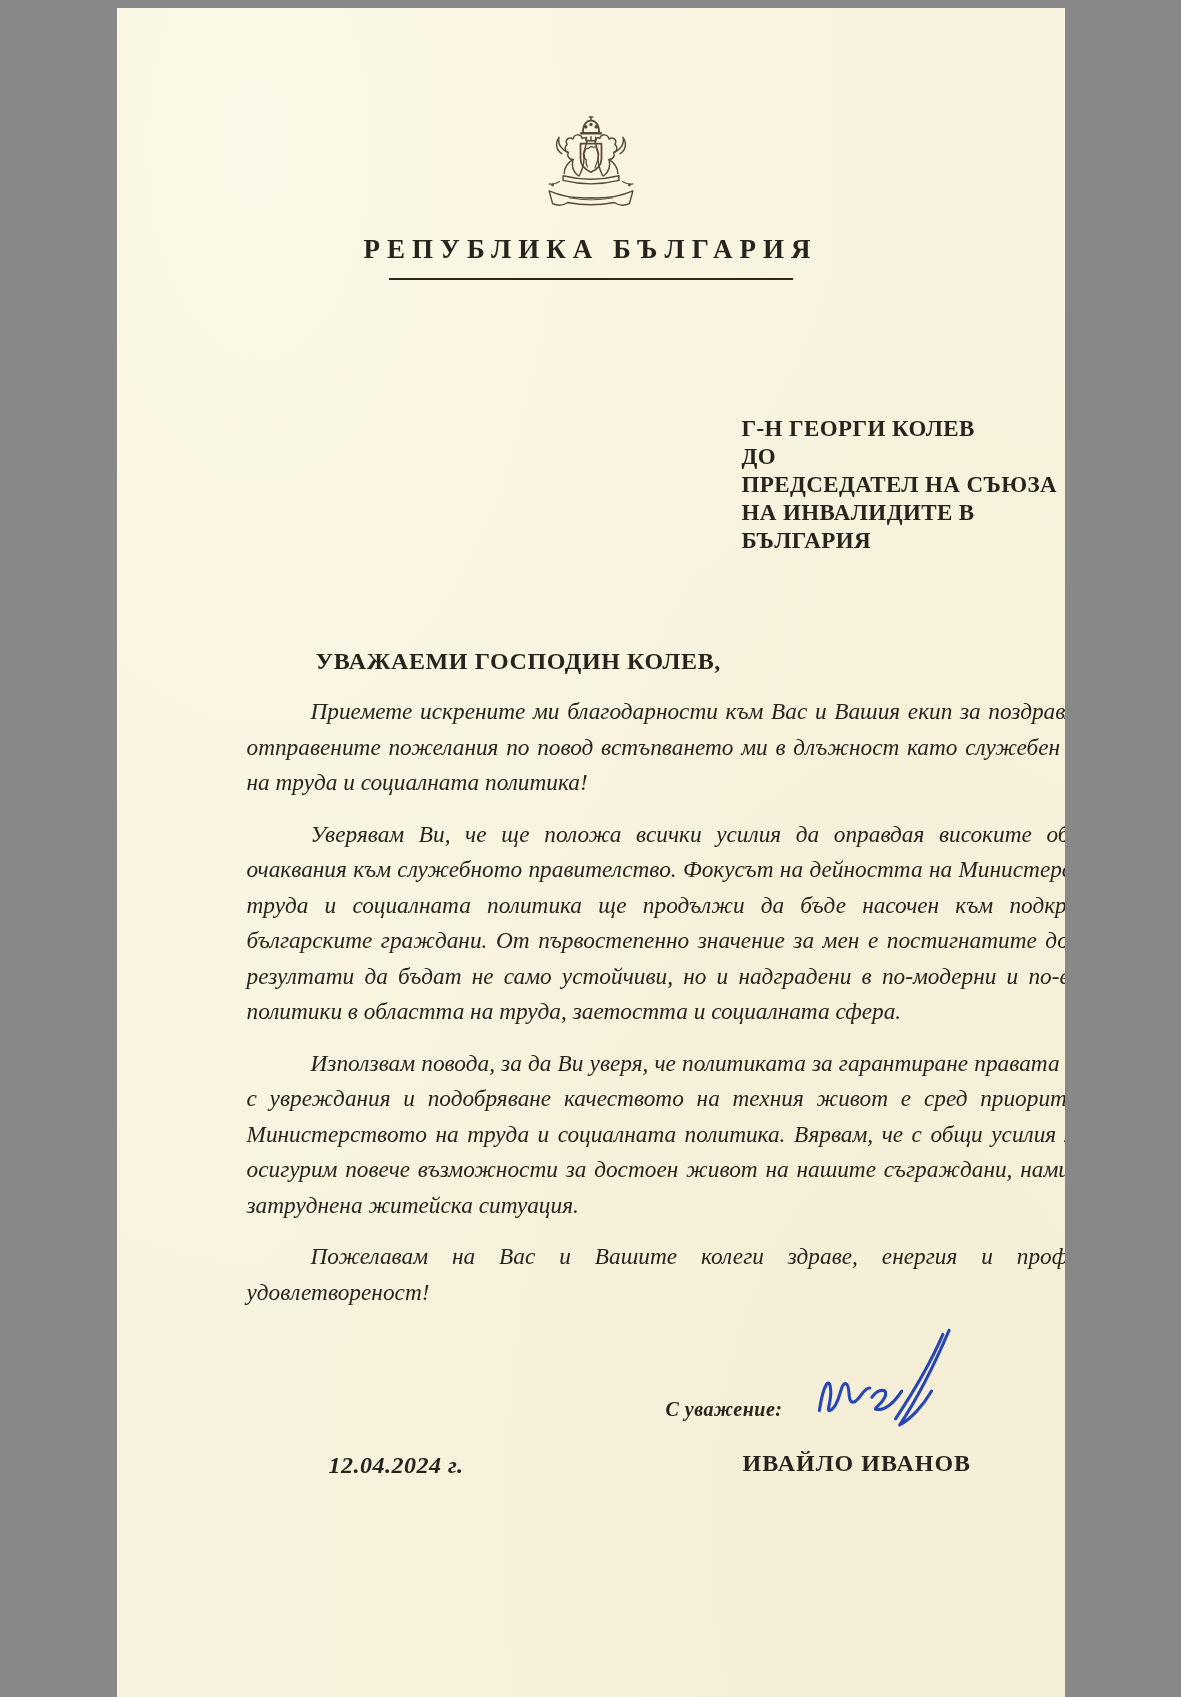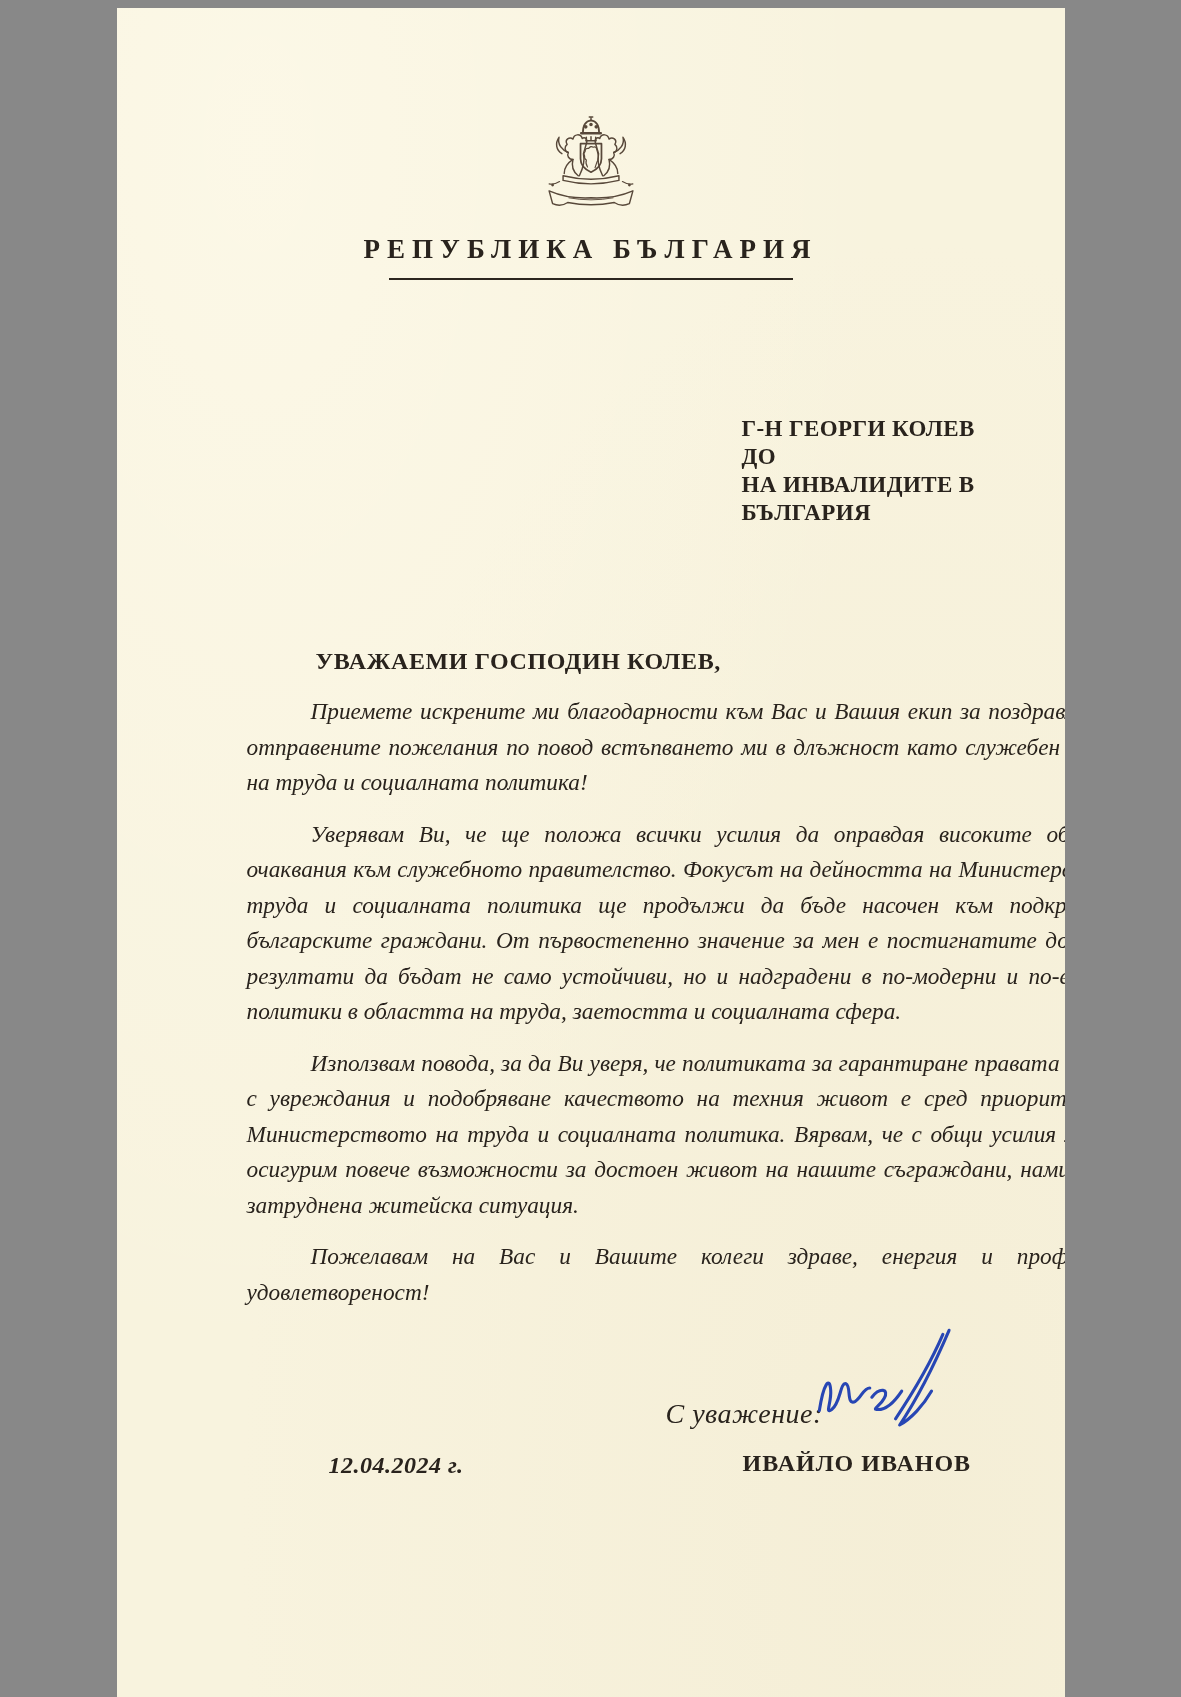--- a/index.html
+++ b/index.html
@@ -59,21 +59,21 @@
     text-align:justify;
   }
   .letter-body p{
     margin:0 0 16px 0;
     text-indent:64px;
     font-style:italic;
   }
   
   .closing-label{
     position:absolute;top:1390px;left:549px;
-    font-size:28px;font-weight:normal;font-style:italic;
+    font-size:20px;font-weight:bold;font-style:italic;
     letter-spacing:.5px;
   }
   .signature{
     position:absolute;top:1318px;left:690px;
   }
   .closing-name{
     position:absolute;top:1442px;left:626px;
     font-size:24px;font-weight:bold;letter-spacing:1px;
   }
   .closing-date{
@@ -125,20 +125,21 @@
       <path d="M72 138 Q110 145 148 138" stroke-width="1.6"></path>
     </svg>
   </div>
 
   <div class="republic-title">РЕПУБЛИКА БЪЛГАРИЯ</div>
   <div class="republic-rule"></div>
 
   <div class="recipient">
     <div>Г-Н ГЕОРГИ КОЛЕВ</div>
     <div>ДО</div>
+    <div>ПРЕДСЕДАТЕЛ НА СЪЮЗА</div>
     <div>НА ИНВАЛИДИТЕ В БЪЛГАРИЯ</div>
   </div>
 
   <div class="salutation">УВАЖАЕМИ ГОСПОДИН КОЛЕВ,</div>
 
   <div class="letter-body">
     <p>Приемете искрените ми благодарности към Вас и Вашия екип за поздравленията и отправените пожелания по повод встъпването ми в длъжност като служебен министър на труда и социалната политика!</p>
     <p>Уверявам Ви, че ще положа всички усилия да оправдая високите обществени очаквания към служебното правителство. Фокусът на дейността на Министерството на труда и социалната политика ще продължи да бъде насочен към подкрепата на българските граждани. От първостепенно значение за мен е постигнатите до момента резултати да бъдат не само устойчиви, но и надградени в по-модерни и по-ефективни политики в областта на труда, заетостта и социалната сфера.</p>
     <p>Използвам повода, за да Ви уверя, че политиката за гарантиране правата на хората с увреждания и подобряване качеството на техния живот е сред приоритетите на Министерството на труда и социалната политика. Вярвам, че с общи усилия можем да осигурим повече възможности за достоен живот на нашите съграждани, намиращи се в затруднена житейска ситуация.</p>
     <p>Пожелавам на Вас и Вашите колеги здраве, енергия и професионална удовлетвореност!</p>

